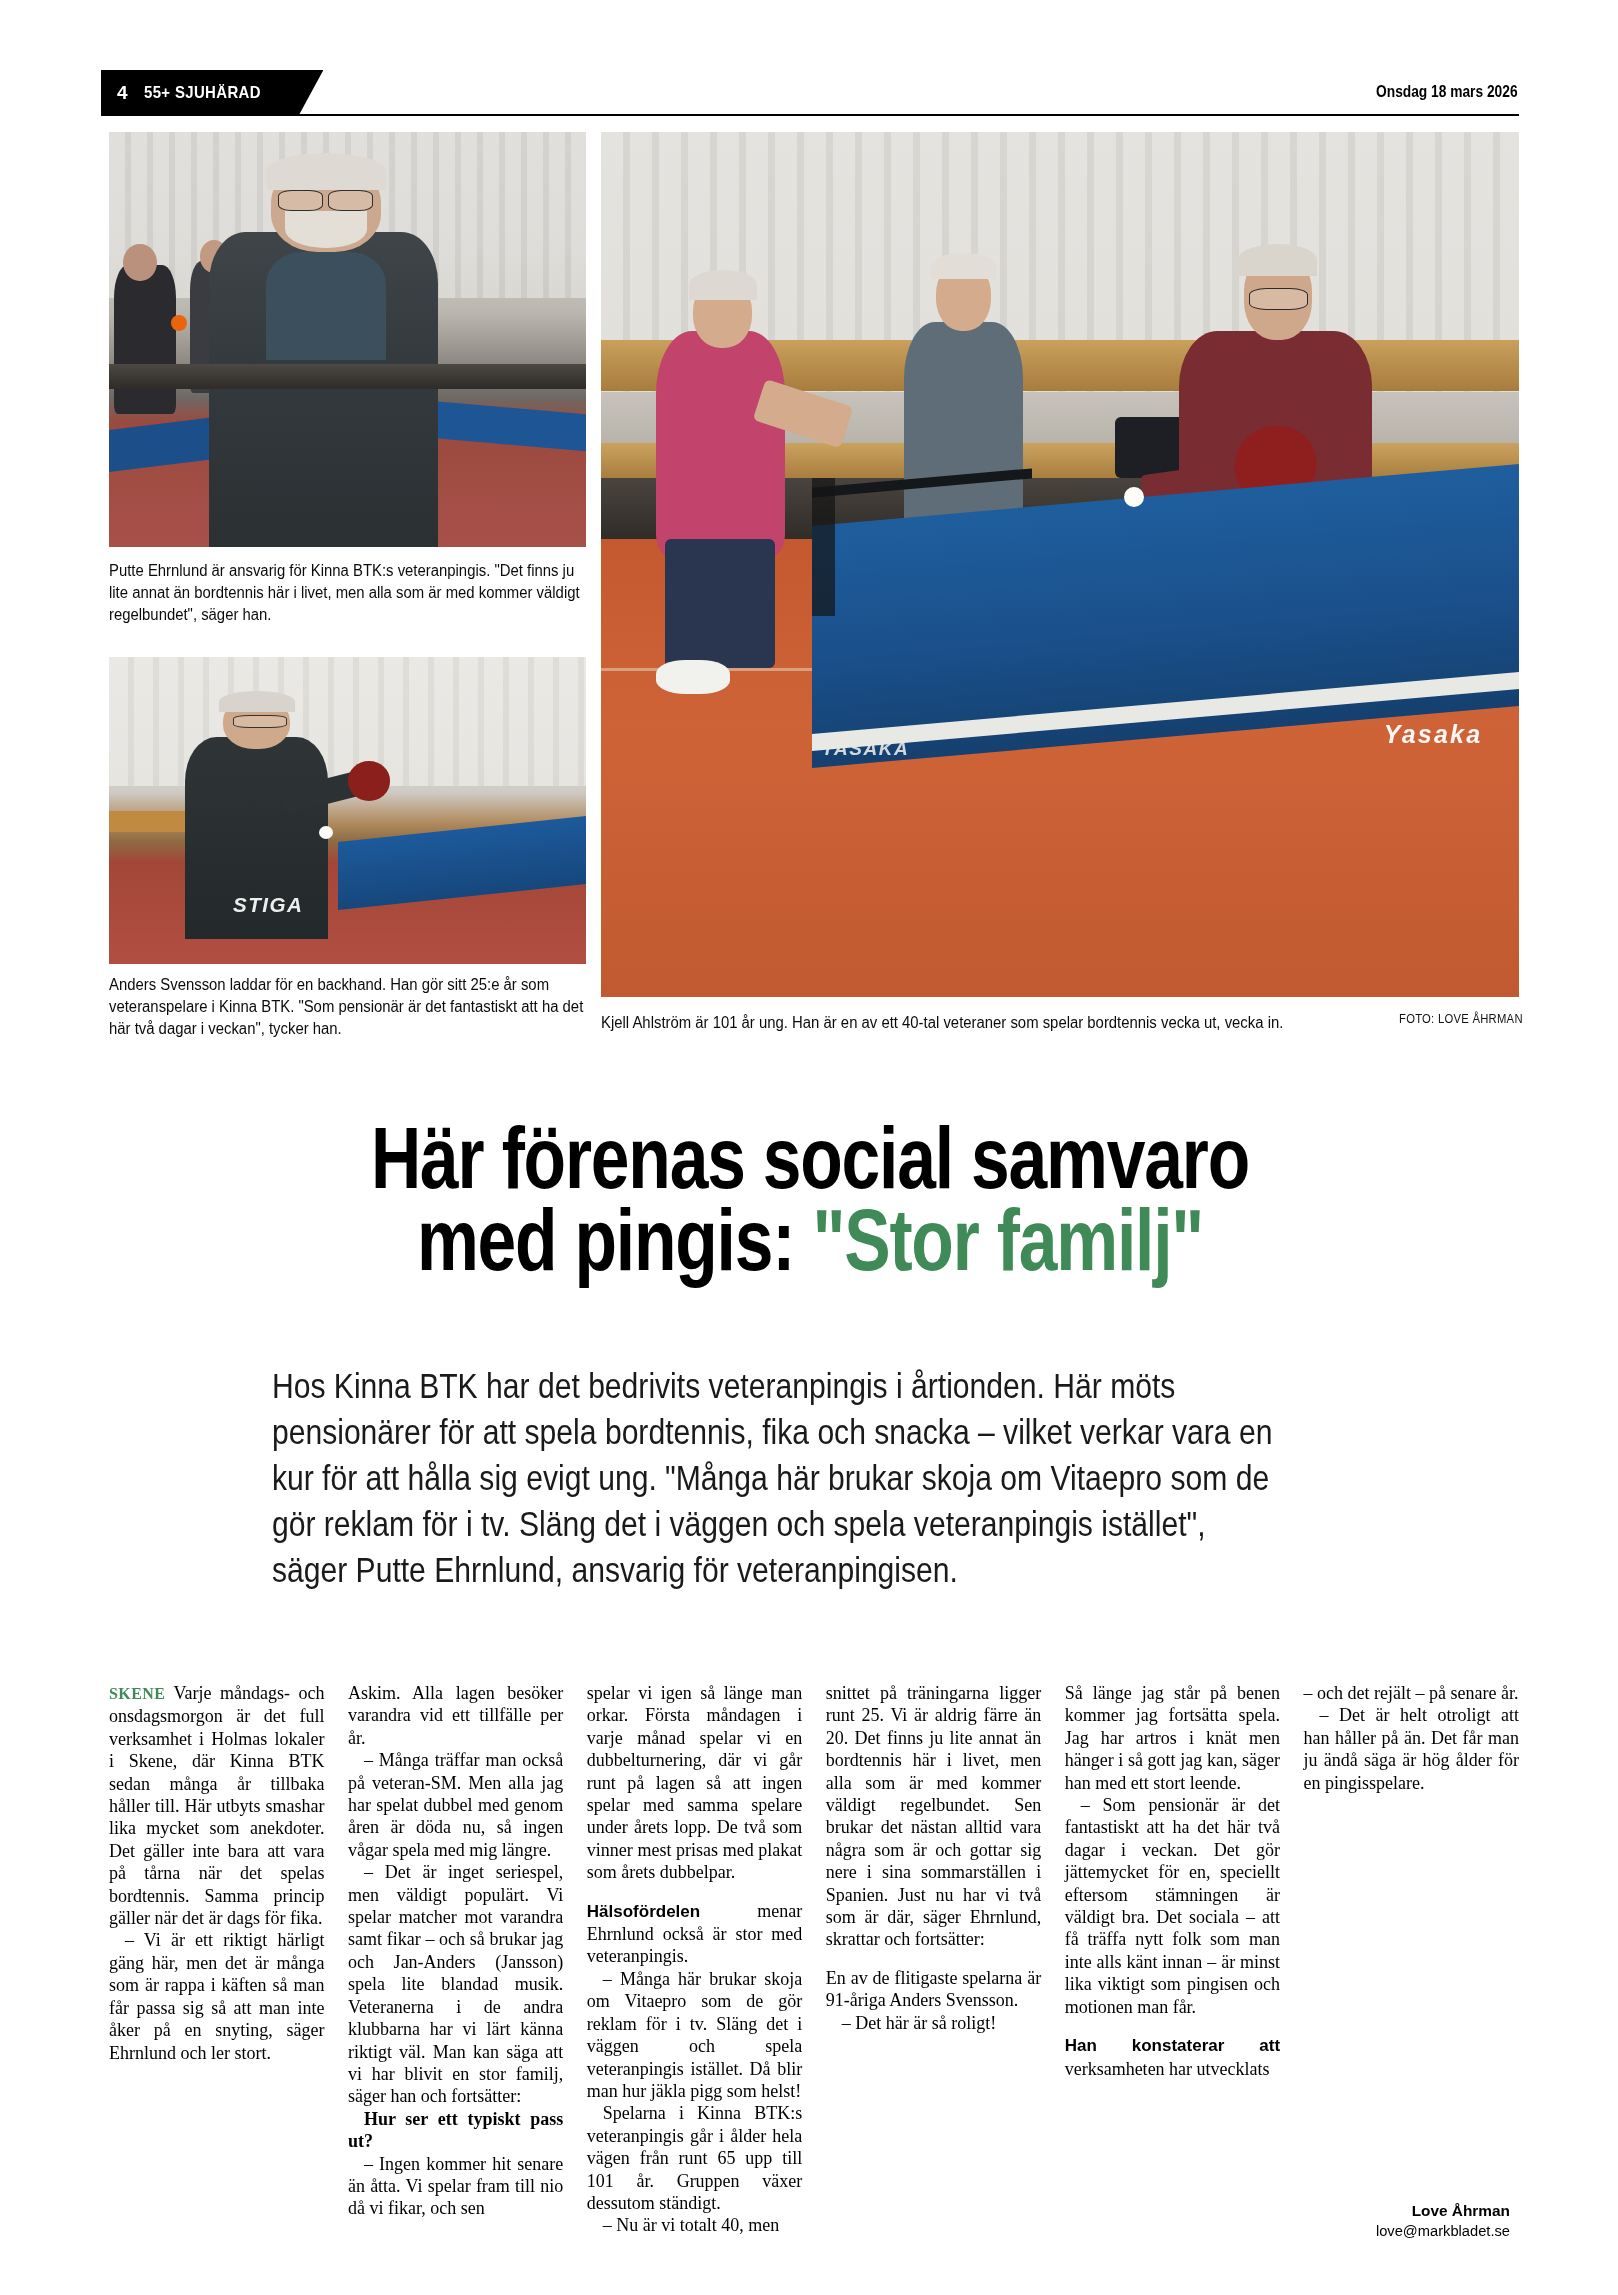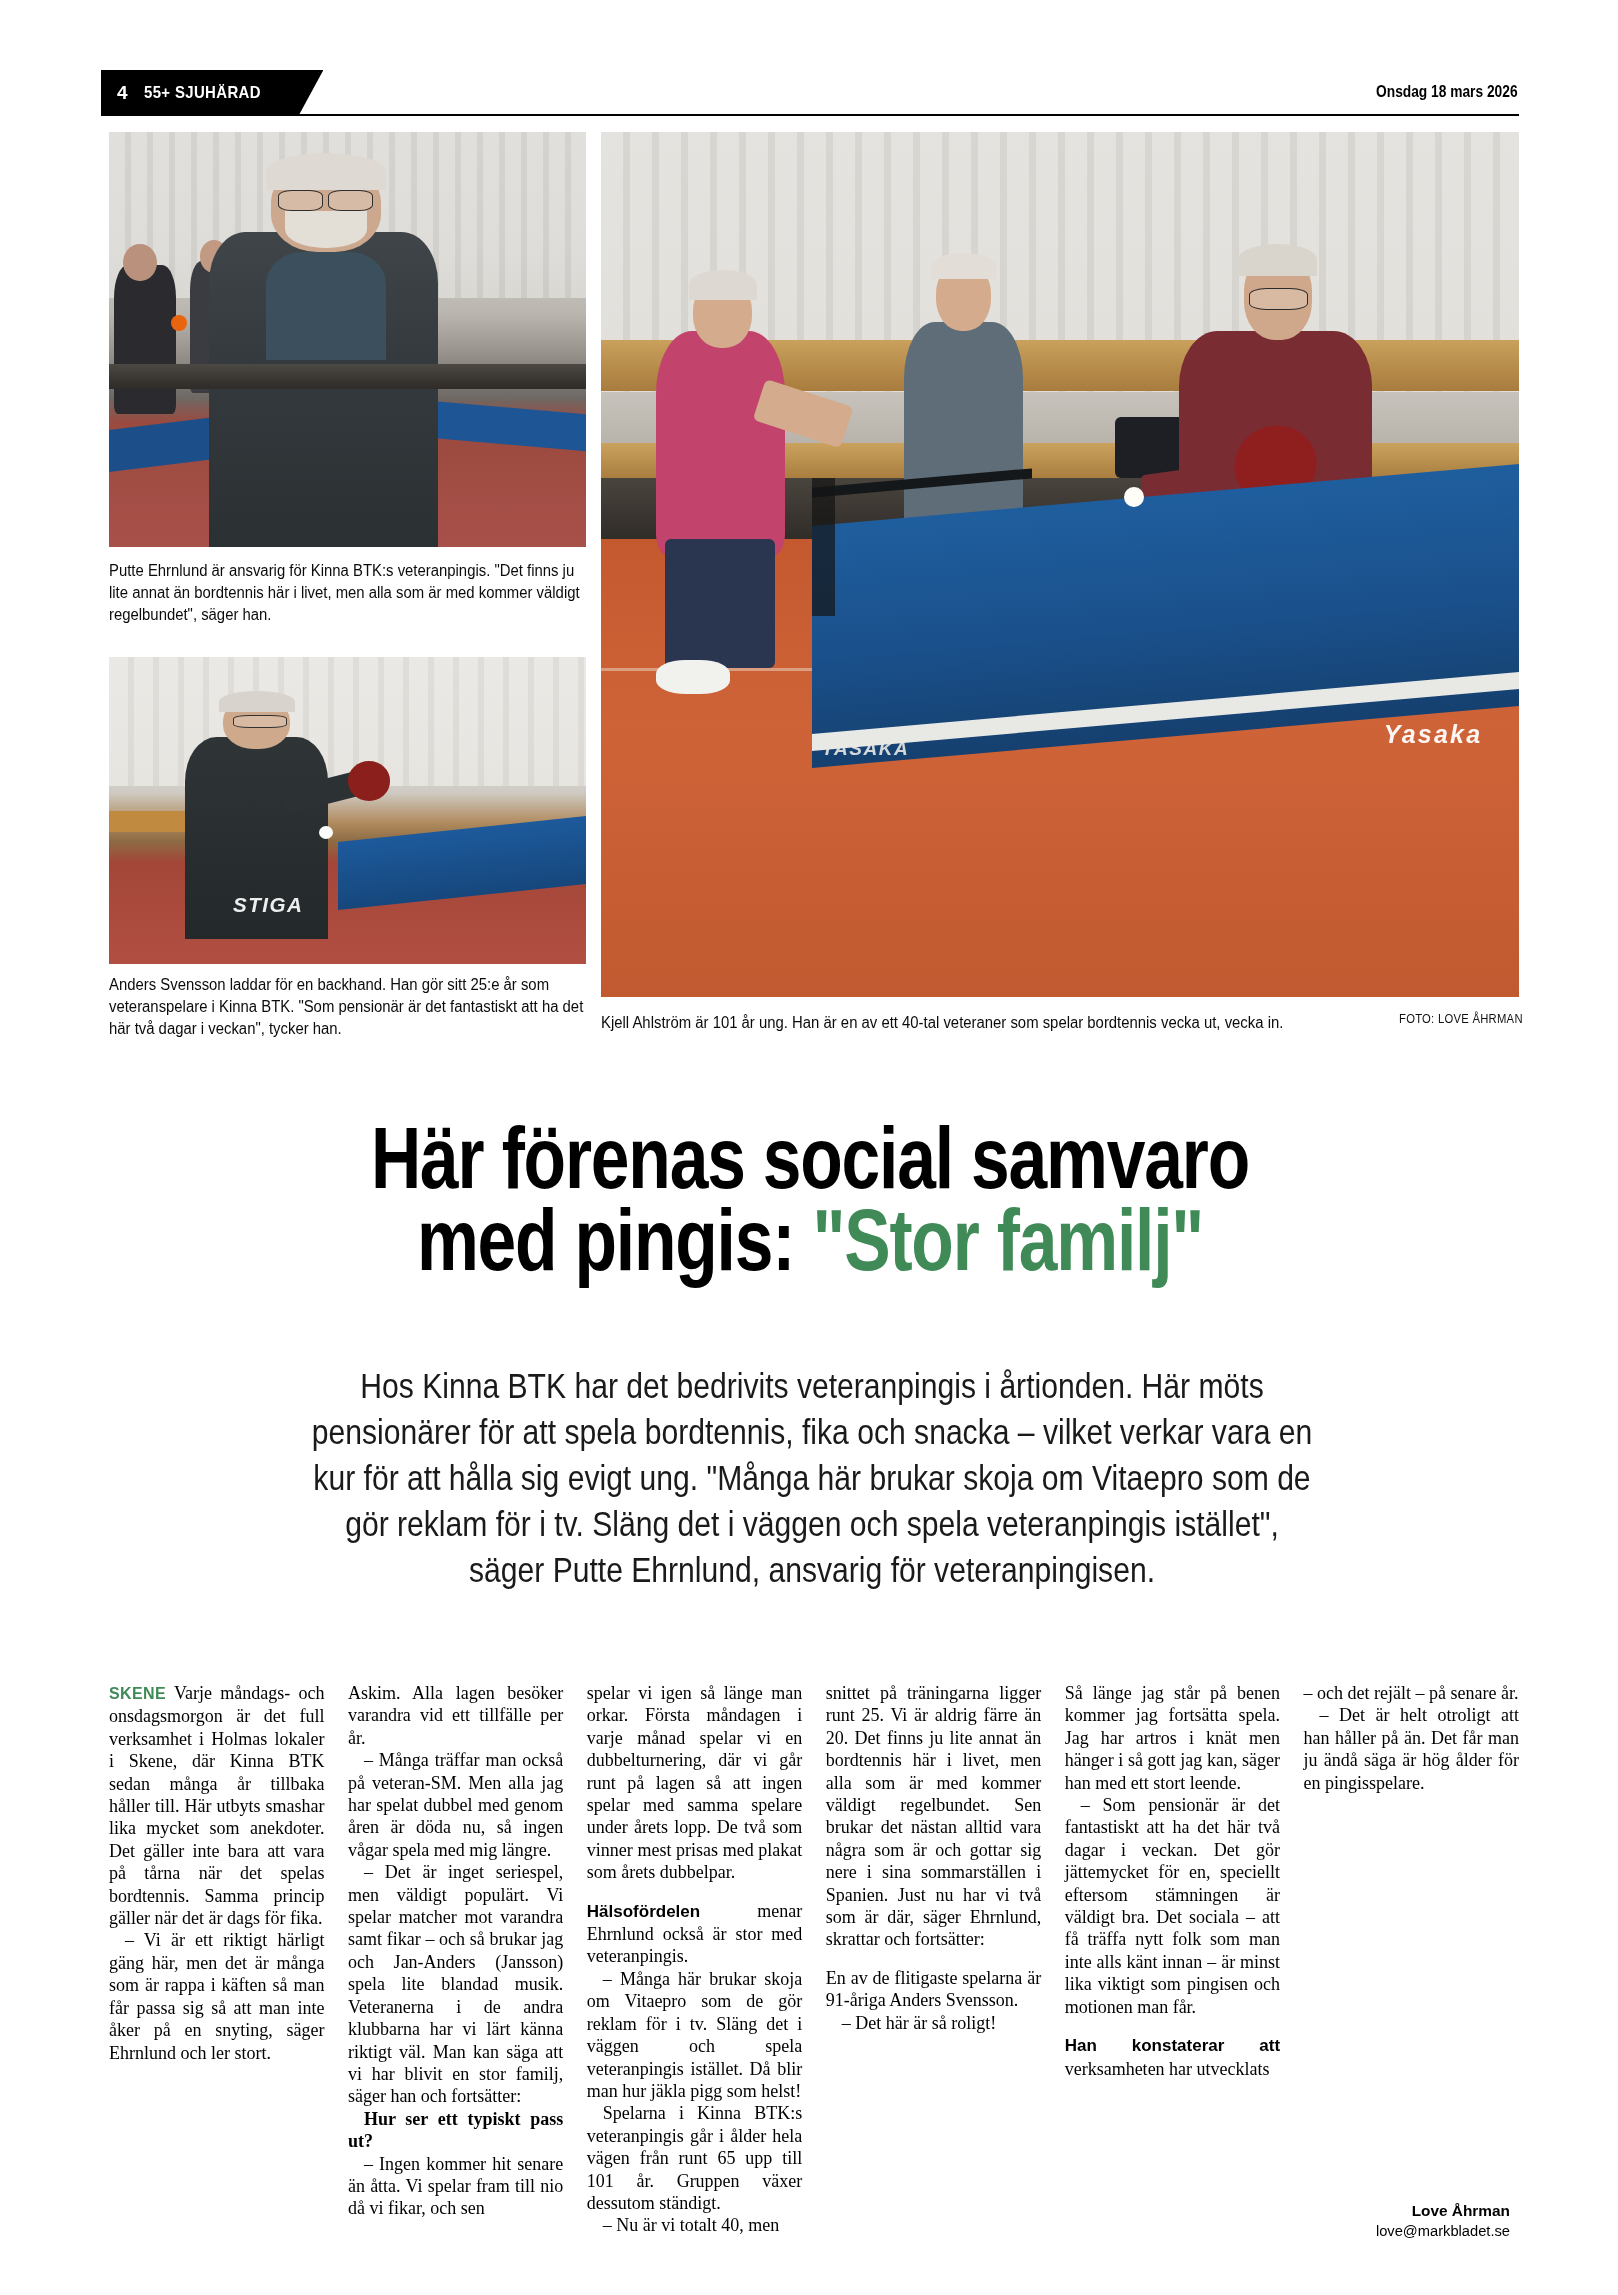--- a/index.html
+++ b/index.html
@@ -226,21 +226,21 @@
     transform: scaleX(0.80);
   }
   .hl-green { color: #3f8a57; }
 
   
   .ingress {
     position: absolute;
     left: 184px;
     top: 1363px;
     width: 1256px;
-    text-align: center;
+    text-align: left;
     font-family: "Liberation Sans", sans-serif;
     font-weight: 300;
     font-size: 35px;
     line-height: 46px;
     color: #1a1a1a;
   }
   .ingress span { display:block; transform: scaleX(0.86); }
 
   
   .columns {
@@ -258,21 +258,21 @@
     font-size: 18px;
     line-height: 22.4px;
     color: #000000;
     text-align: justify;
     hyphens: manual;
   }
   .col p { margin: 0; text-indent: 16px; }
   .col p.first { text-indent: 0; }
   .col p.space-before { margin-top: 16px; text-indent: 0; }
   .dateline {
-    font-family: Liberation Sans, sans-serif;
+    font-family: Liberation Serif, serif;
     font-weight: bold;
     font-size: 16px;
     letter-spacing: 0.4px;
     color: #3f8a57;
   }
   .lead-in {
     font-family: "Liberation Sans", sans-serif;
     font-weight: bold;
     font-size: 17px;
     color: #000;

